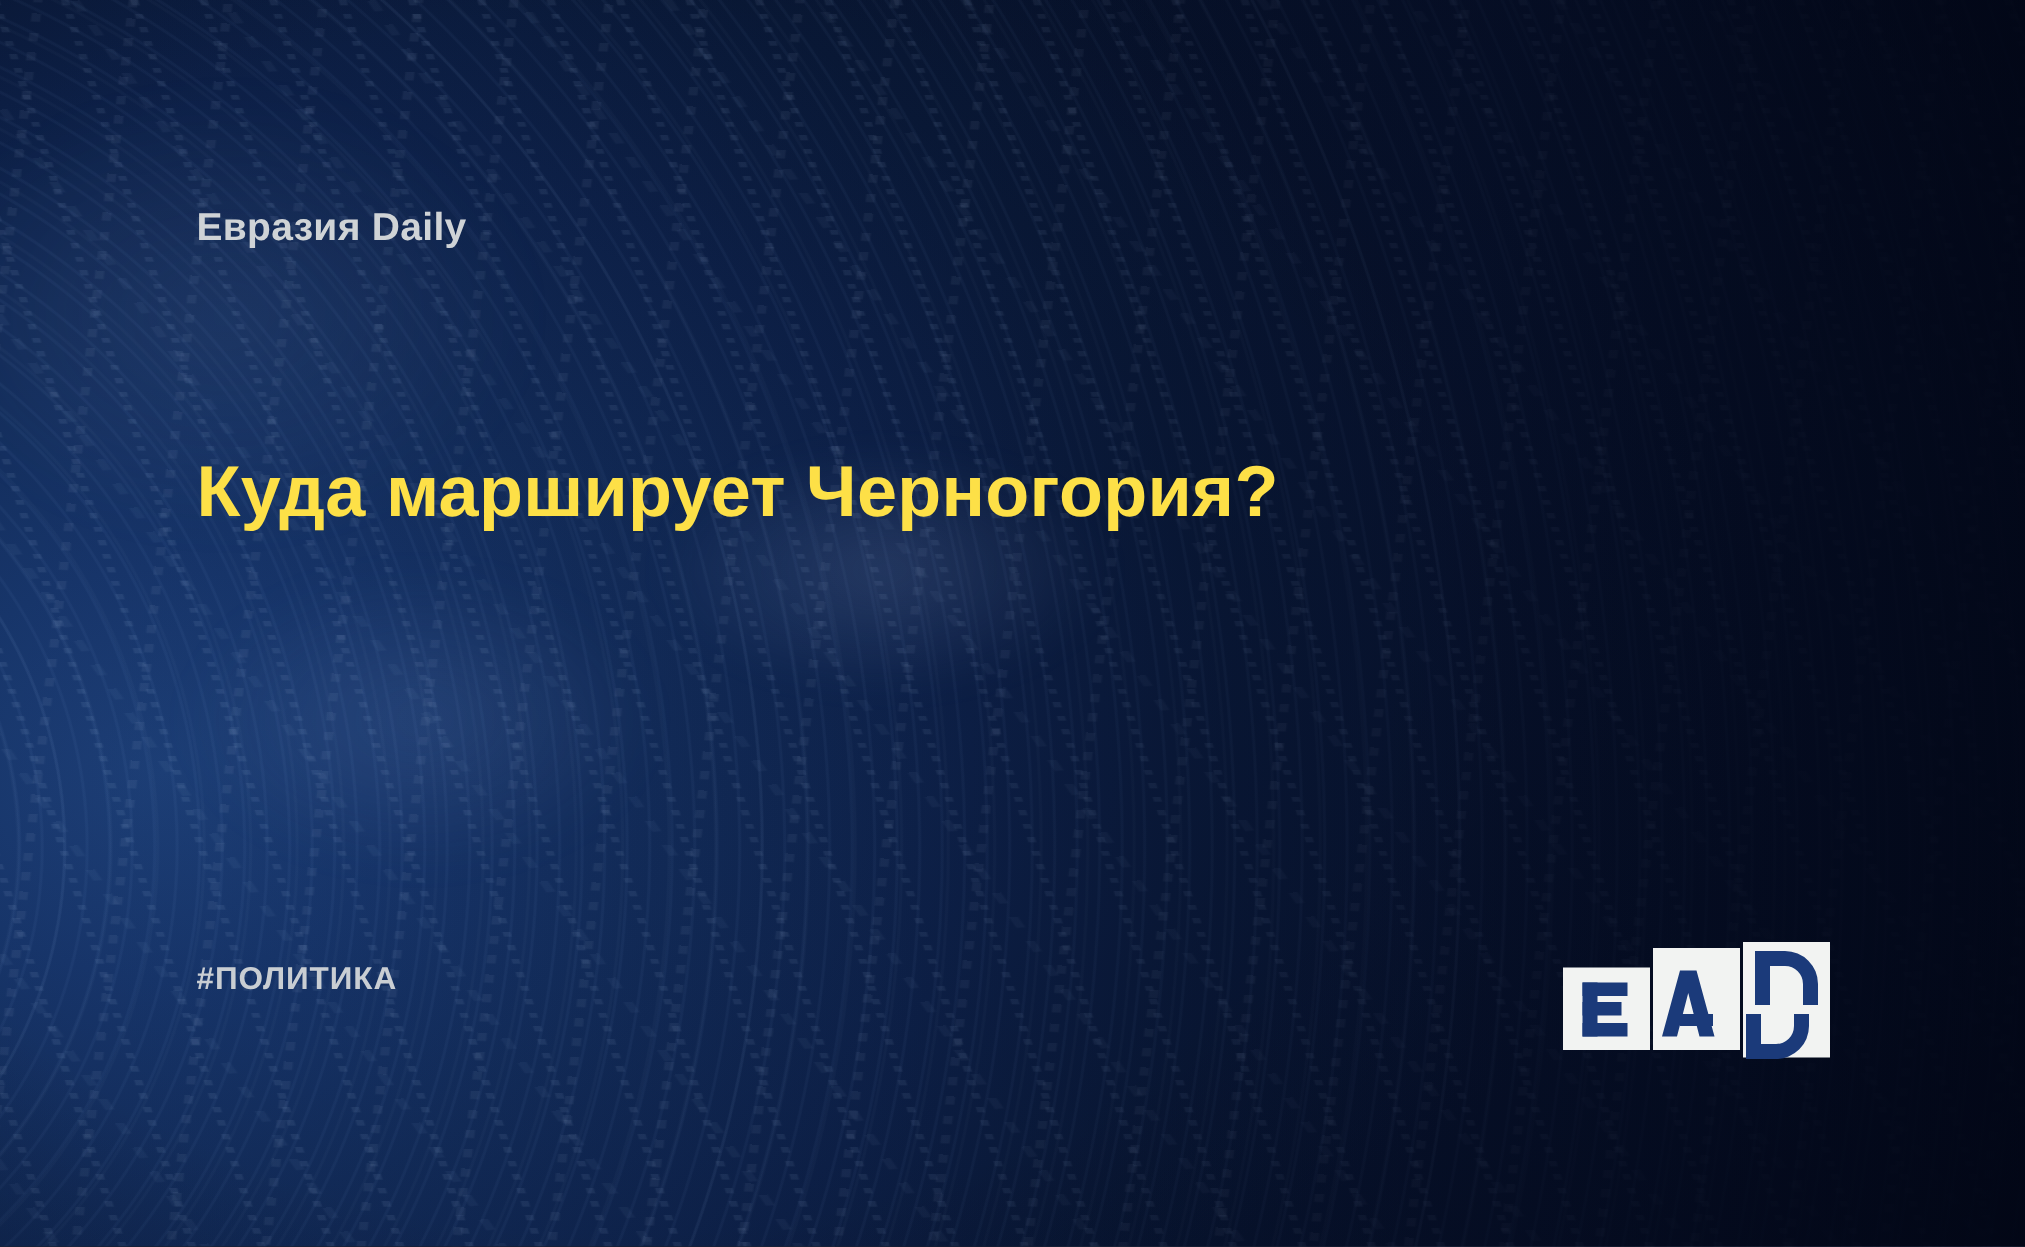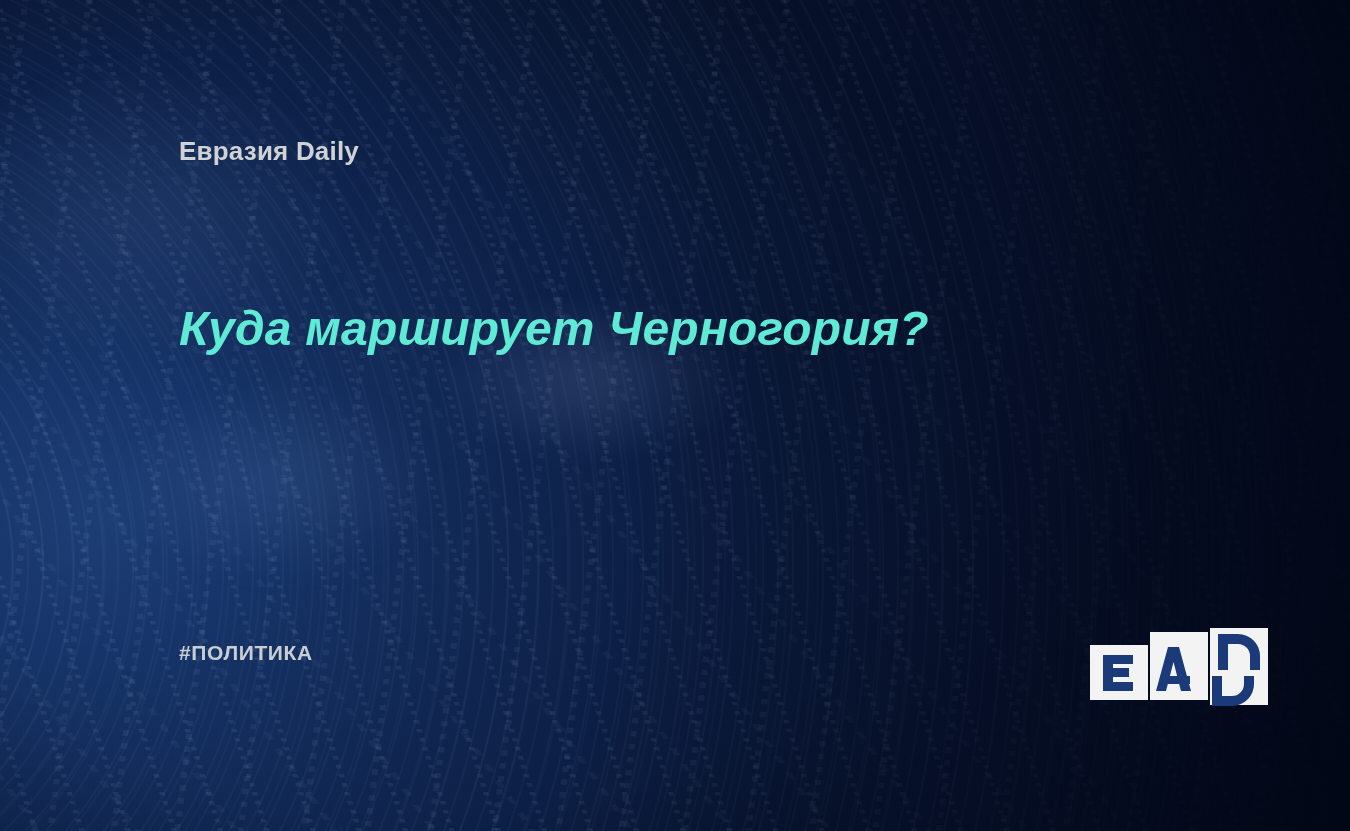--- a/index.html
+++ b/index.html
@@ -127,44 +127,43 @@
   }
   .glow-c {
     position: absolute;
     left: -60px; top: 60px;
     width: 420px; height: 300px;
     background: radial-gradient(ellipse at center, rgba(140,175,235,0.10) 0%, rgba(0,0,0,0) 70%);
     filter: blur(18px);
   }
 
   
-  .content { position: absolute; inset: 0; margin-left: 48px; }
+  .content { position: absolute; inset: 0; }
 
   .site-name {
     position: absolute;
     left: 131px;
     top: 136px;
     font-size: 26px;
     font-weight: bold;
     color: #cfd3d6;
     letter-spacing: .2px;
     white-space: nowrap;
   }
 
   .headline {
     position: absolute;
     left: 131px;
     top: 268px;
     width: 900px;
     font-size: 48px;
     line-height: 1.2;
     font-weight: bold;
-    color: #5eead4;
+    color: #fde047;
     letter-spacing: .2px;
-    font-style: italic;
   }
 
   .hashtag {
     position: absolute;
     left: 131px;
     top: 641px;
     font-size: 21px;
     font-weight: bold;
     color: #c9ced3;
     letter-spacing: .6px;

